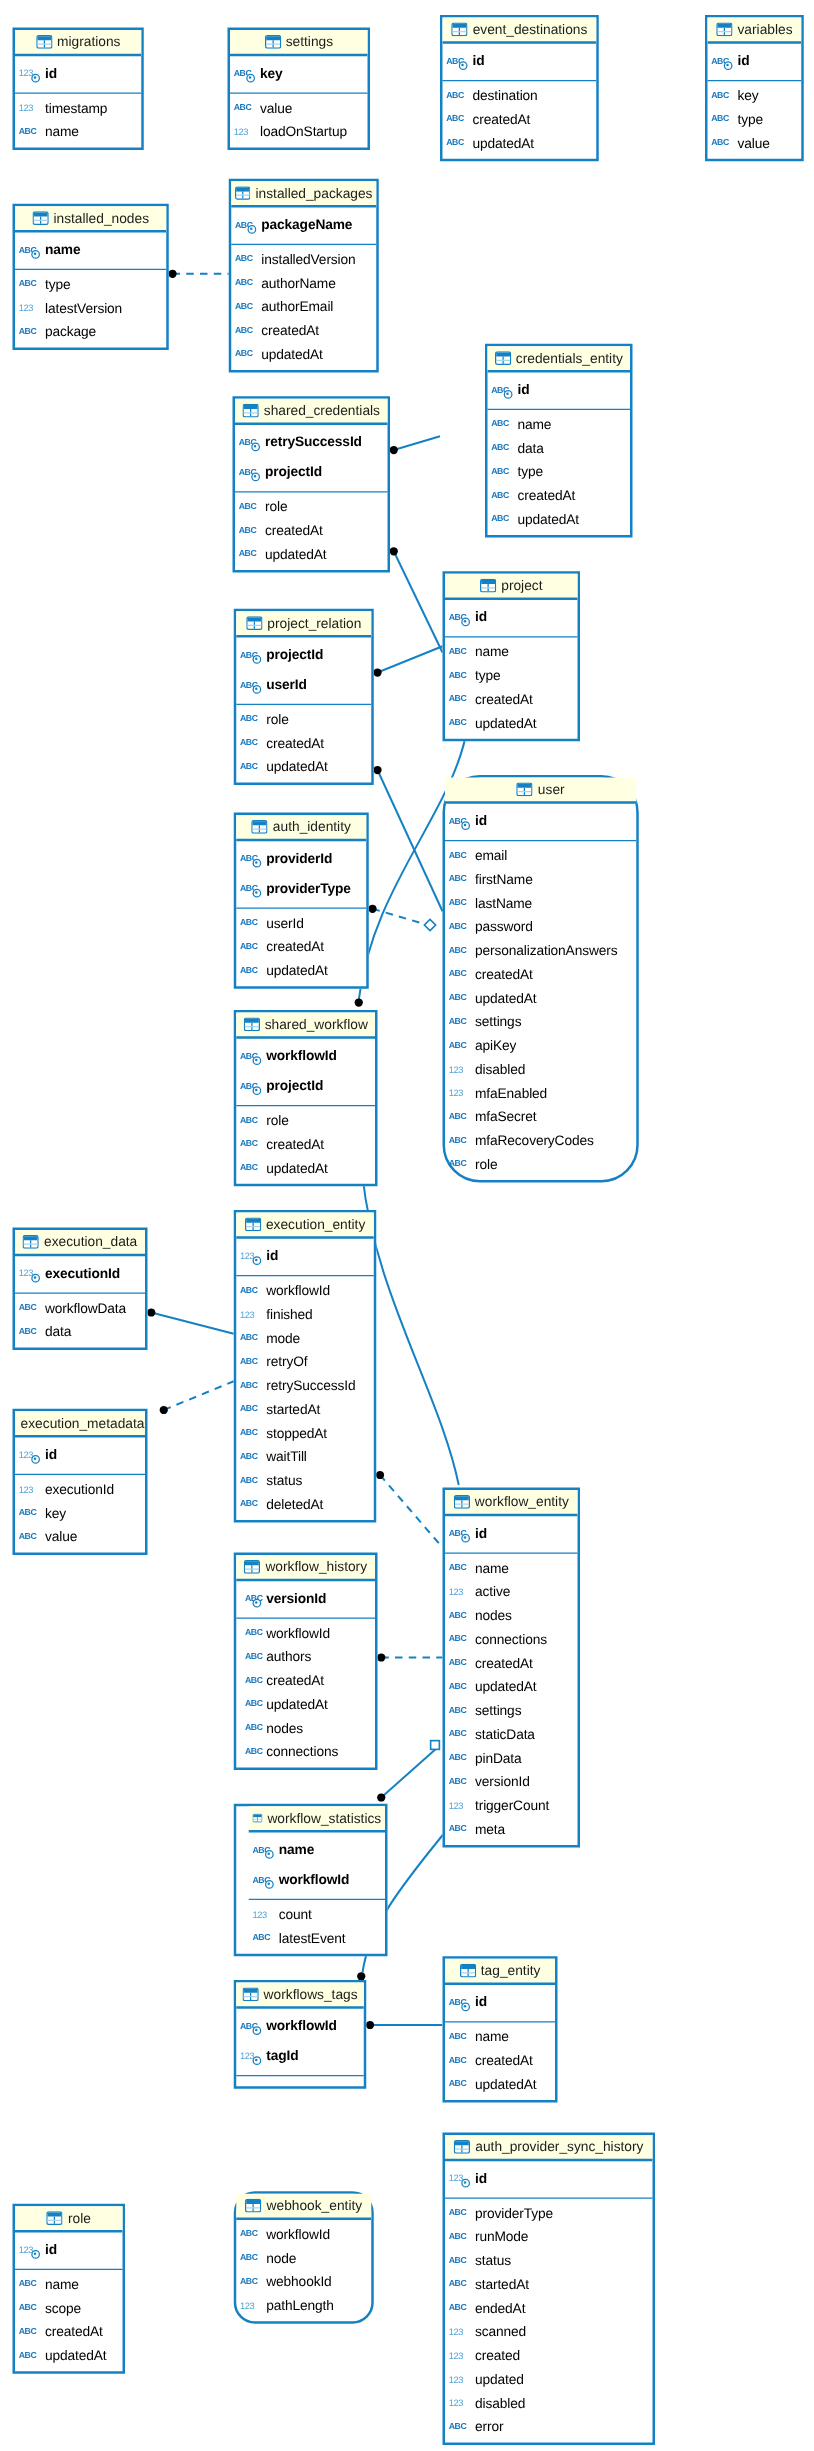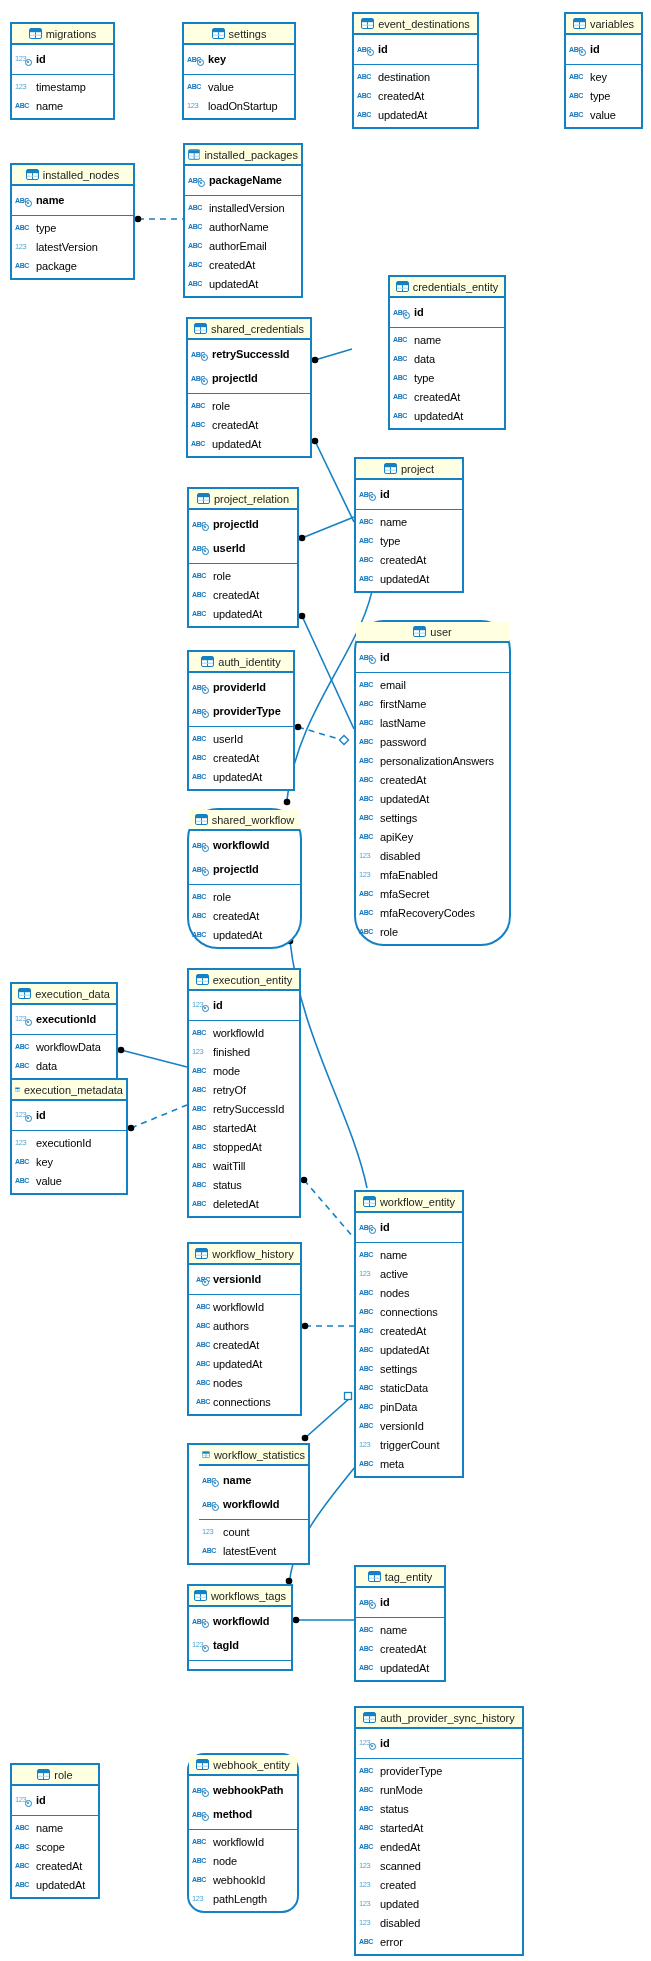--- a/index.html
+++ b/index.html
@@ -489,21 +489,21 @@
         <div class="row">
           <span class="dtic">ABC</span>
           <span class="lbl">createdAt</span>
         </div>
         <div class="row">
           <span class="dtic">ABC</span>
           <span class="lbl">updatedAt</span>
         </div>
       </div>
     </div>
-    <div class="tbl" style="left: 187px; top: 808px; width: 115px; border-radius: 31px;">
+    <div class="tbl" style="left: 187px; top: 808px; width: 115px;">
       <div class="tbl-h">
         <svg width="13" height="11" viewBox="0 0 13 11">
           <rect x="0.5" y="0.5" width="12" height="10" rx="1.5" fill="#fff" stroke="#1581c5"></rect>
           <rect x="1" y="1" width="11" height="3.2" fill="#1581c5"></rect>
           <line x1="6.5" y1="4.2" x2="6.5" y2="10" stroke="#1581c5" stroke-width="1"></line>
           <line x1="1" y1="7.2" x2="12" y2="7.2" stroke="#a9d4ee" stroke-width="1"></line>
         </svg>
         <span>shared_workflow</span>
       </div>
       <div class="sec-pk">
@@ -610,21 +610,21 @@
         <div class="row">
           <span class="dtic">ABC</span>
           <span class="lbl">status</span>
         </div>
         <div class="row">
           <span class="dtic">ABC</span>
           <span class="lbl">deletedAt</span>
         </div>
       </div>
     </div>
-    <div class="tbl" style="left: 10px; top: 1078px; width: 118px;">
+    <div class="tbl" style="left: 10px; top: 1127px; width: 108px;">
       <div class="tbl-h">
         <svg width="13" height="11" viewBox="0 0 13 11">
           <rect x="0.5" y="0.5" width="12" height="10" rx="1.5" fill="#fff" stroke="#1581c5"></rect>
           <rect x="1" y="1" width="11" height="3.2" fill="#1581c5"></rect>
           <line x1="6.5" y1="4.2" x2="6.5" y2="10" stroke="#1581c5" stroke-width="1"></line>
           <line x1="1" y1="7.2" x2="12" y2="7.2" stroke="#a9d4ee" stroke-width="1"></line>
         </svg>
         <span>execution_metadata</span>
       </div>
       <div class="sec-pk">
@@ -879,30 +879,20 @@
     </div>
     <div class="tbl" style="left: 187px; top: 1753px; width: 112px; border-radius: 17px;">
       <div class="tbl-h">
         <svg width="13" height="11" viewBox="0 0 13 11">
           <rect x="0.5" y="0.5" width="12" height="10" rx="1.5" fill="#fff" stroke="#1581c5"></rect>
           <rect x="1" y="1" width="11" height="3.2" fill="#1581c5"></rect>
           <line x1="6.5" y1="4.2" x2="6.5" y2="10" stroke="#1581c5" stroke-width="1"></line>
           <line x1="1" y1="7.2" x2="12" y2="7.2" stroke="#a9d4ee" stroke-width="1"></line>
         </svg>
         <span>webhook_entity</span>
-      </div>
-      <div class="sec-pk">
-        <div class="row pk">
-          <span class="dtic">ABC<span class="pkb"></span></span>
-          <span class="lbl">webhookPath</span>
-        </div>
-        <div class="row pk">
-          <span class="dtic">ABC<span class="pkb"></span></span>
-          <span class="lbl">method</span>
-        </div>
       </div>
       <div class="sec-b">
         <div class="row">
           <span class="dtic">ABC</span>
           <span class="lbl">workflowId</span>
         </div>
         <div class="row">
           <span class="dtic">ABC</span>
           <span class="lbl">node</span>
         </div>

